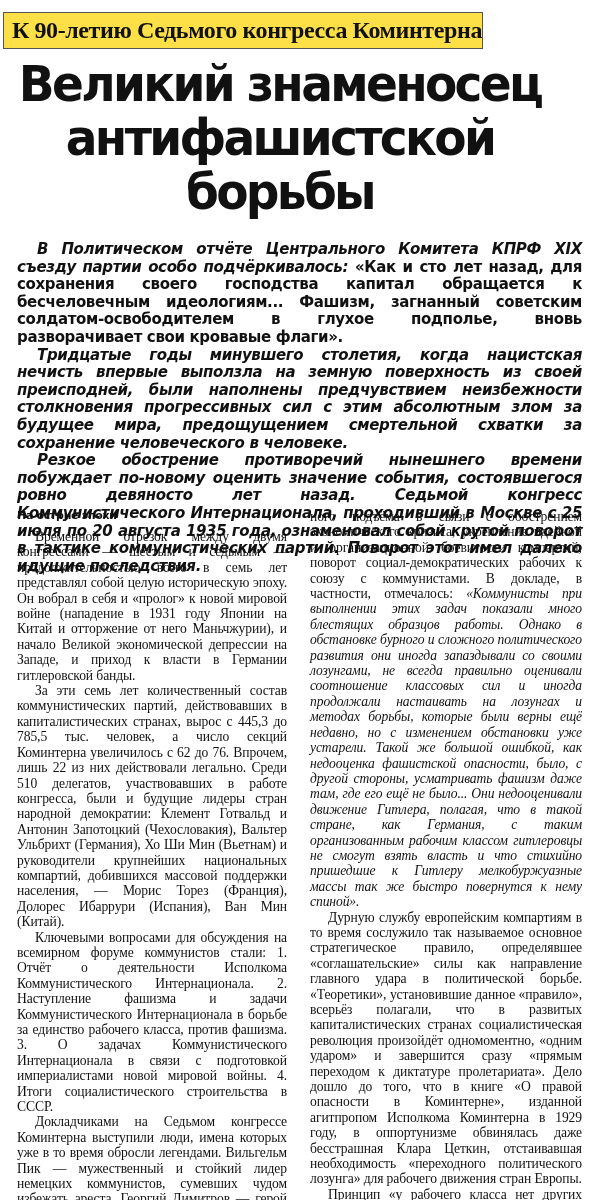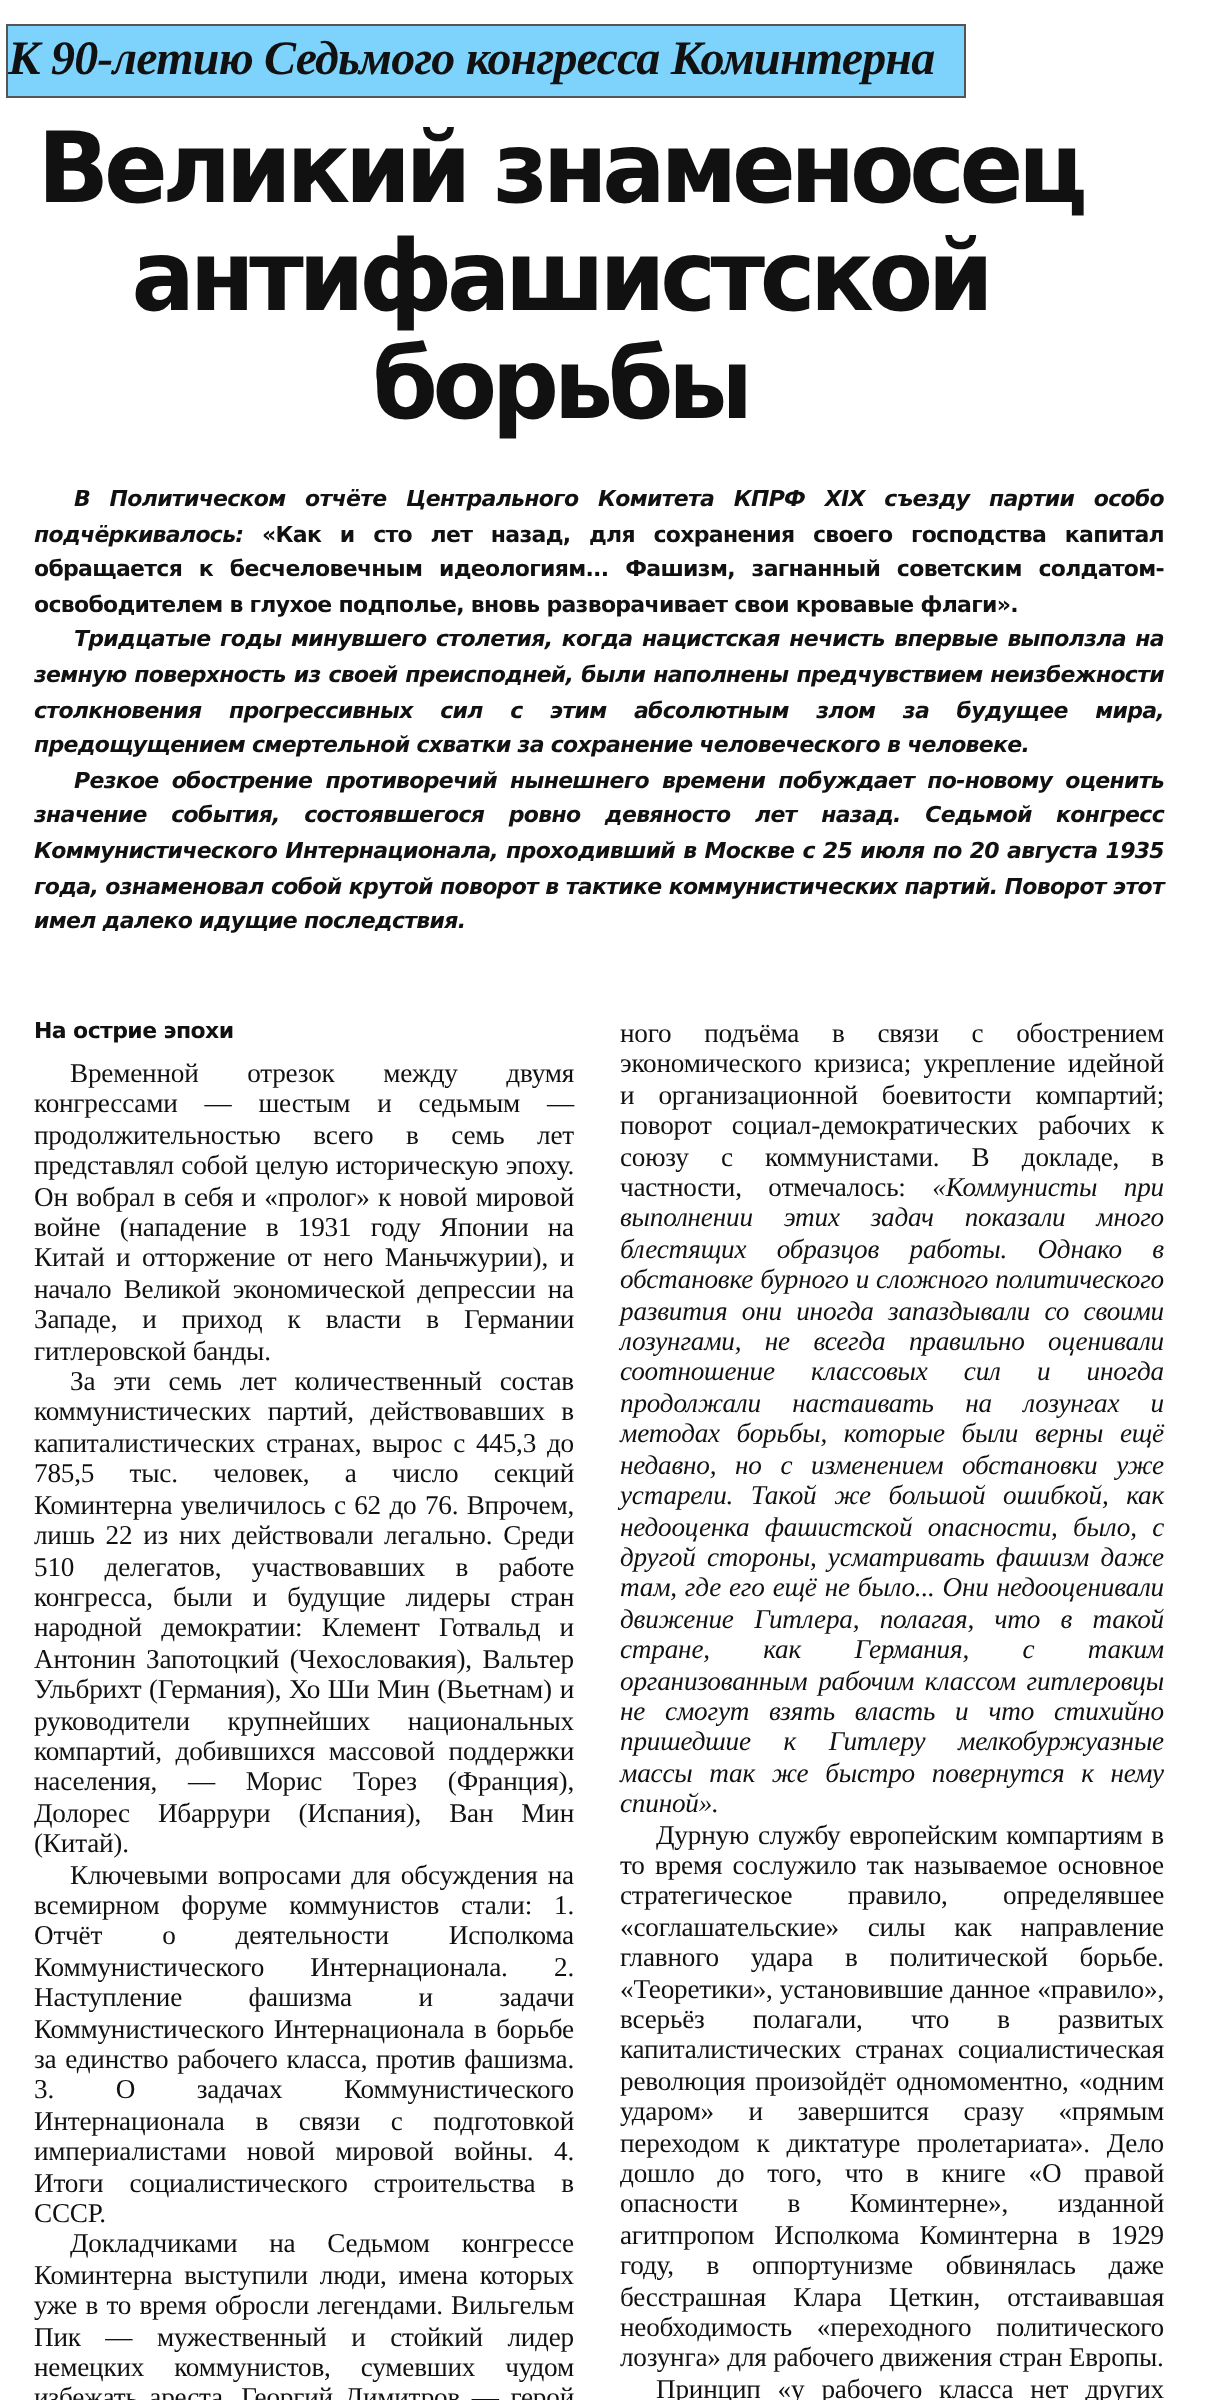--- a/index.html
+++ b/index.html
@@ -1,34 +1,34 @@
 <!DOCTYPE html>
 <html><head>
 <meta charset="utf-8">
 <style>
   html, body { margin: 0; padding: 0; background: #ffffff; }
   body { width: 603px; height: 1200px; overflow: hidden; position: relative; color: #111; }
   .rubric {
     position: absolute; left: 3px; top: 12px; width: 478px; height: 35px;
-    border: 1px solid #555; background: #7dd3fc;
-    font-family: "Liberation Serif", serif; font-style: italic; font-weight: bold;
-    font-size: 24px; line-height: 35px; text-align: left; letter-spacing: -0.4px;
+    border: 1px solid #555; background: #fde047;
+    font-family: "Liberation Serif", serif; font-weight: bold;
+    font-size: 24px; line-height: 35px; text-align: right; letter-spacing: -0.4px;
     white-space: nowrap; overflow: hidden;
   }
   .headline {
     position: absolute; left: 0; top: 58px; width: 560px;
     font-family: "DejaVu Sans", sans-serif; font-weight: bold;
     font-size: 49px; line-height: 54px; text-align: center; letter-spacing: -2.8px;
     transform: scaleX(0.96); transform-origin: center top;
   }
   .headline div { white-space: nowrap; }
   .lead {
     position: absolute; left: 17px; top: 241px; width: 565px;
     font-family: "DejaVu Sans", sans-serif; font-weight: bold;
-    font-size: 11px; line-height: 17.6px; text-align: justify; letter-spacing: -0.35px;
+    font-size: 15px; line-height: 17.6px; text-align: justify; letter-spacing: -0.35px;
   }
   .lead p { margin: 0; text-indent: 20px; }
   .lead .it { font-style: italic; }
   .col {
     position: absolute; top: 506px; width: 270px;
     font-family: "Liberation Serif", serif; font-size: 13.6px; line-height: 15.4px;
     text-align: justify; letter-spacing: -0.1px;
   }
   .col-left { left: 17px; }
   .col-right { left: 310px; top: 509px; width: 272px; }

